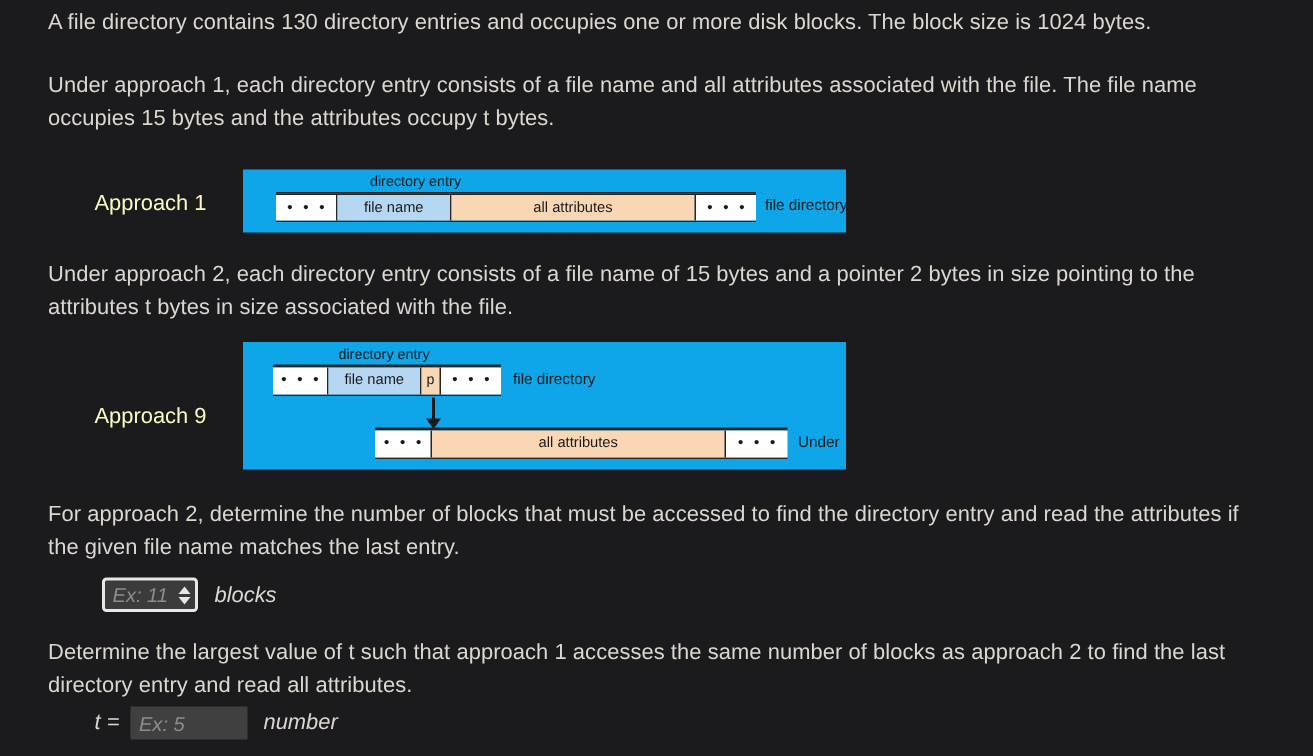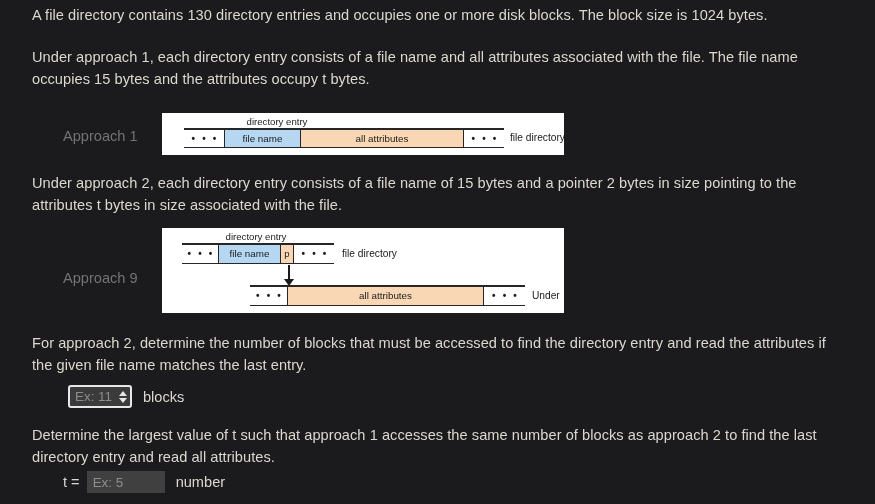--- a/index.html
+++ b/index.html
@@ -32,32 +32,32 @@
   }
   #para-intro   { left: 32px; top: 4px;   width: 812px; }
   #para-a1      { left: 32px; top: 46px;  width: 800px; }
   #para-a2      { left: 32px; top: 172px; width: 806px; }
   #para-q1      { left: 32px; top: 332px; width: 800px; }
   #para-q2      { left: 32px; top: 424px; width: 800px; }
 
   
   .approach-label {
     position: absolute;
-    color: #737373;
+    color: #fef9c3;
     font-size: 14.6px;
     line-height: 20px;
     white-space: nowrap;
   }
   #label-a1 { left: 63px; top: 126px; }
   #label-a2 { left: 63px; top: 268px; }
 
   
   .figure {
     position: absolute;
-    background: #ffffff;
+    background: #0ea5e9;
     box-sizing: border-box;
   }
   #fig-a1 { left: 162px; top: 113px; width: 402px; height: 42px; }
   #fig-a2 { left: 162px; top: 228px; width: 402px; height: 85px; }
 
   
   .entry-caption {
     position: absolute;
     color: #1a1a1a;
     font-size: 9.6px;
@@ -128,20 +128,21 @@
     border-right: 5px solid transparent;
     border-top: 7px solid #1a1a1a;
   }
 
   
   .answer-row {
     position: absolute;
     display: flex;
     align-items: center;
     white-space: nowrap;
+    font-style: italic;
   }
   #answer-blocks { left: 68px; top: 385px; }
   #answer-t      { left: 63px; top: 471px; }
 
   .eq-label {
     color: #dcd8d0;
     font-size: 14.6px;
     margin-right: 7px;
   }
   .unit-label {

